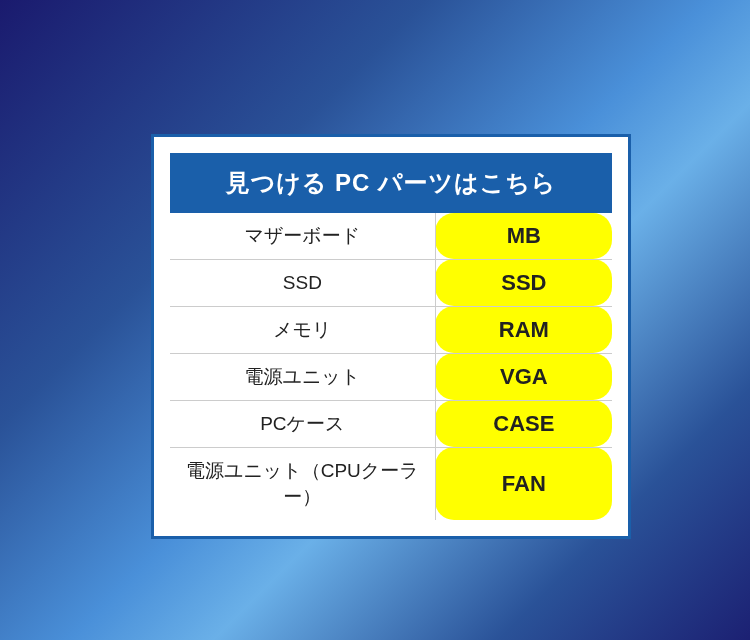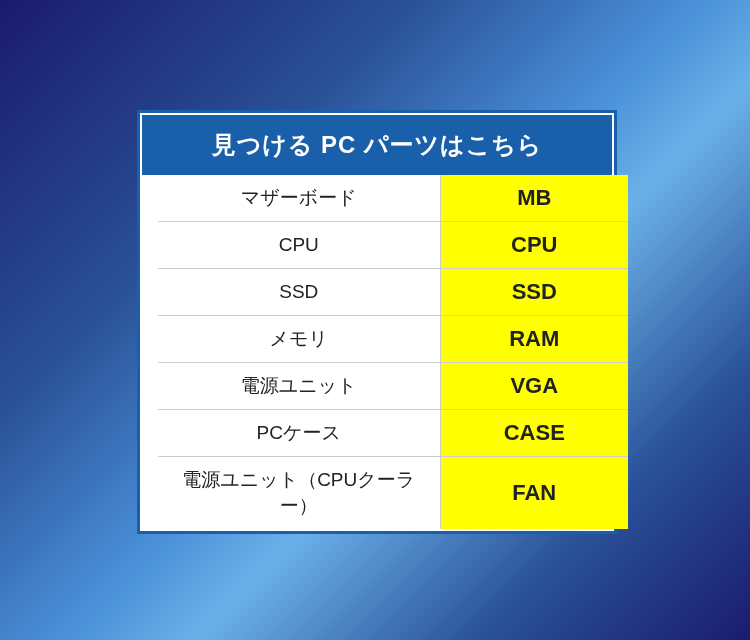--- a/index.html
+++ b/index.html
@@ -1,15 +1,15 @@
 <!DOCTYPE html>
 <html><head>
   <meta charset="utf-8">
   <style>
-    * { margin: 0; padding: 2px; box-sizing: border-box; }
+    * { margin: 0; padding: 16px; box-sizing: border-box; }
 
     body {
       width: 750px;
       height: 640px;
       background: linear-gradient(135deg, #1a1a6e 0%, #2a5298 30%, #4a90d9 50%, #6ab0e8 60%, #2a5298 80%, #1a1a6e 100%);
       display: flex;
       align-items: center;
       justify-content: center;
       font-family: 'Hiragino Sans', 'Meiryo', 'Yu Gothic', sans-serif;
     }
@@ -26,21 +26,20 @@
       text-align: center;
       font-size: 24px;
       font-weight: bold;
       padding: 14px 10px;
       letter-spacing: 1px;
     }
 
     .table-body {
       width: 100%;
       border-collapse: collapse;
-      margin-left: 16px;
     }
 
     .table-body tr {
       border-bottom: 1px solid #ccc;
     }
 
     .table-body tr:last-child {
       border-bottom: none;
     }
 
@@ -54,36 +53,33 @@
     }
 
     .cell-right {
       width: 40%;
       text-align: center;
       font-size: 22px;
       font-weight: bold;
       padding: 10px 8px;
       background: #ffff00;
       color: #222;
+      border-radius: 19px;
     }
   </style>
 </head>
 <body>
 
 <div class="table-container">
   <div class="table-header">見つける PC パーツはこちら</div>
   <table class="table-body">
     <tbody id="table-rows">
         <tr>
           <td class="cell-left">マザーボード</td>
           <td class="cell-right">MB</td>
-        </tr>
-        <tr>
-          <td class="cell-left">CPU</td>
-          <td class="cell-right">CPU</td>
         </tr>
         <tr>
           <td class="cell-left">SSD</td>
           <td class="cell-right">SSD</td>
         </tr>
         <tr>
           <td class="cell-left">メモリ</td>
           <td class="cell-right">RAM</td>
         </tr>
         <tr>

